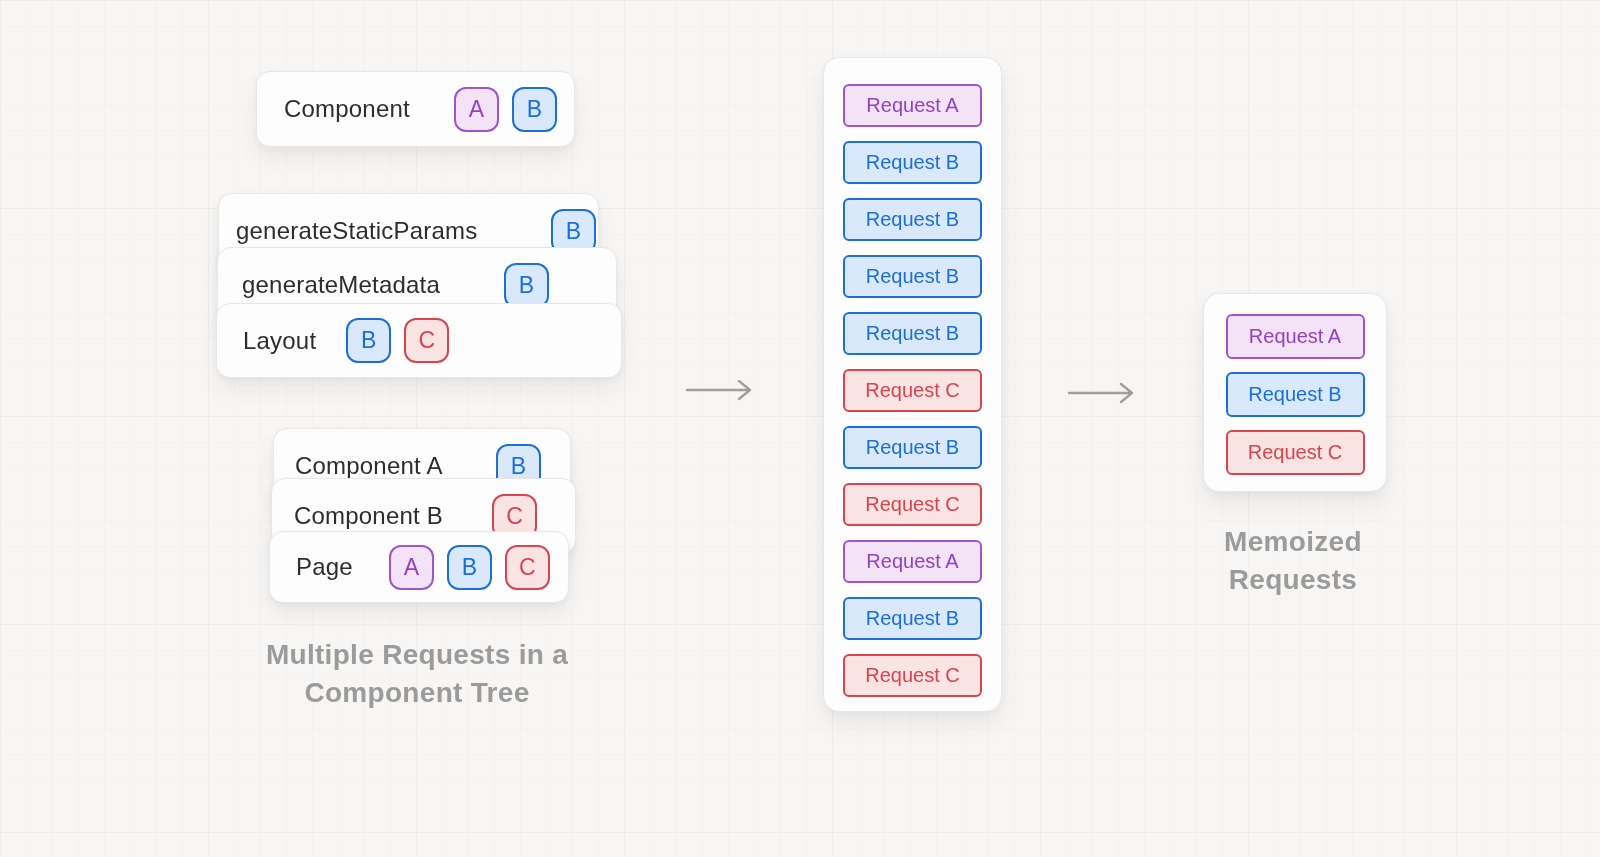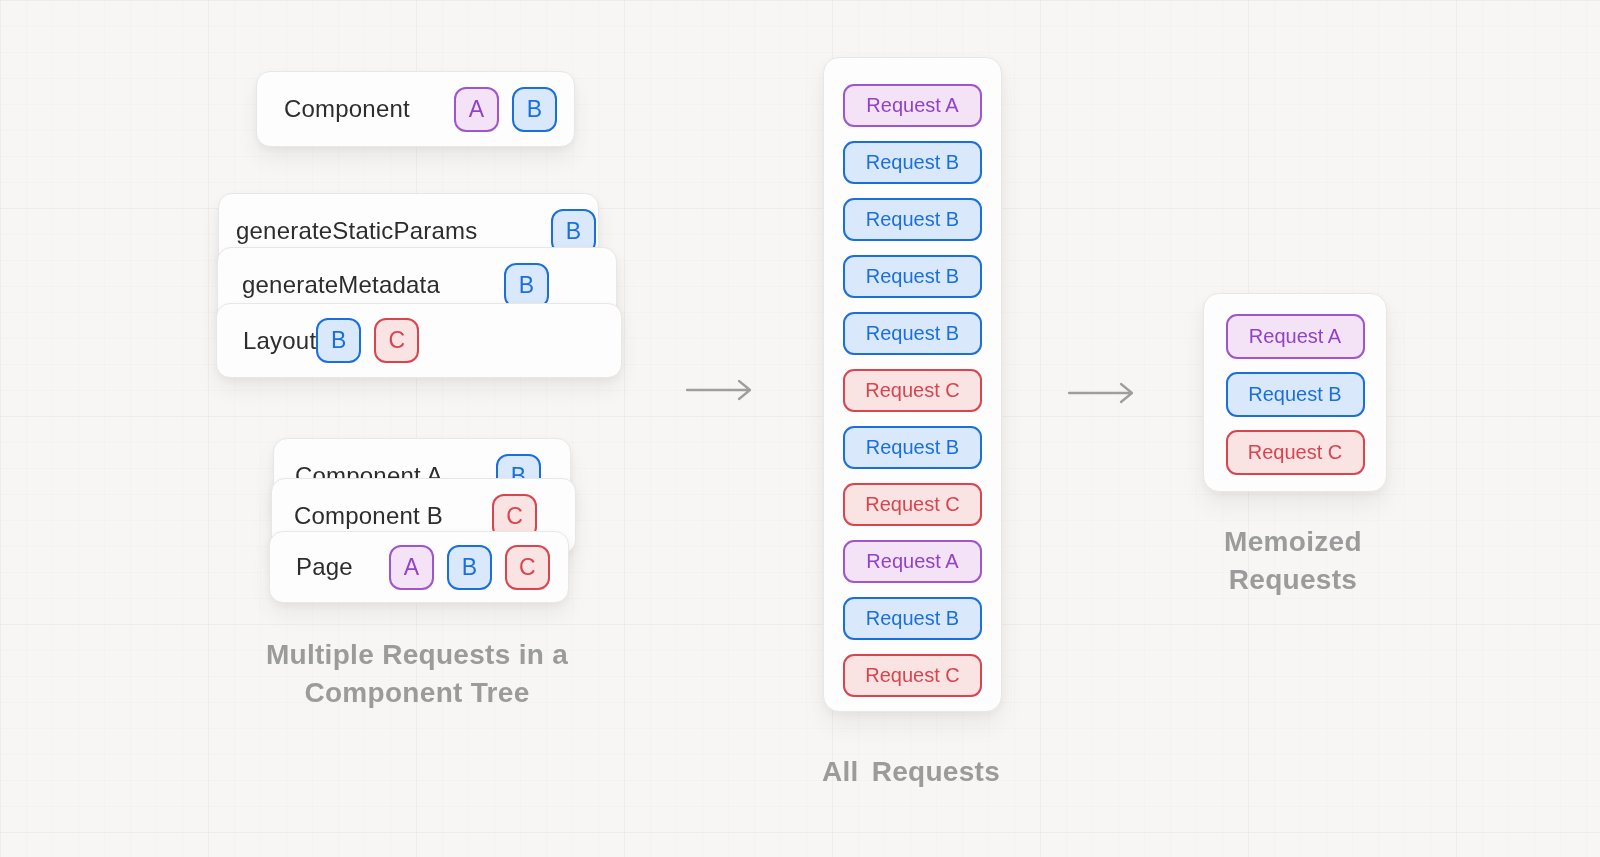--- a/index.html
+++ b/index.html
@@ -42,22 +42,22 @@
   .badge.red{background:var(--red_bg);border-color:var(--red_border);color:var(--red_text);}
 
   
   .root-card{left:256px;top:71px;width:319px;height:76px;padding:0 17px 0 27px;}
   .root-card .badges{margin-left:auto;}
   .s1-c1{left:218px;top:193px;width:381px;height:76px;z-index:1;padding:0 2px 0 17px;justify-content:flex-end;}
   .s1-c1 .badges{margin-left:auto;}
   .s1-c2{left:217px;top:247px;width:400px;height:76px;z-index:2;padding:0 67px 0 24px;}
   .s1-c2 .badges{margin-left:auto;}
   .s1-c3{left:216px;top:303px;width:406px;height:75px;z-index:3;padding:0 0 0 26px;}
-  .s1-c3 .card-label{}
-  .s2-c1{left:273px;top:438px;width:298px;height:76px;z-index:1;padding:0 29px 0 21px;}
+  .s1-c3 .card-label{margin-right:30px;}
+  .s2-c1{left:273px;top:428px;width:298px;height:76px;z-index:1;padding:0 29px 0 21px;}
   .s2-c1 .badges{margin-left:auto;}
   .s2-c2{left:271px;top:478px;width:305px;height:76px;z-index:2;padding:0 38px 0 22px;}
   .s2-c2 .badges{margin-left:auto;}
   .s2-c3{left:269px;top:531px;width:300px;height:72px;z-index:3;padding:0 0 0 26px;text-align:right;}
   .s2-c3 .card-label{margin-right:36px;}
 
   
   .caption{
     position:absolute;text-align:center;
     font-size:28px;font-weight:700;line-height:38px;
@@ -77,21 +77,21 @@
     position:absolute;
     background:var(--card_bg,#fdfdfd);
     border:1px solid #e9e7e5;border-radius:16px;
     box-shadow:0 14px 26px rgba(0,0,0,0.055), 0 3px 8px rgba(0,0,0,0.04);
     display:flex;flex-direction:column;align-items:center;
     box-sizing:border-box;
   }
   .all-col{left:823px;top:57px;width:179px;height:655px;padding-top:26px;gap:14px;}
   .memo-col{left:1203px;top:293px;width:184px;height:199px;padding-top:20px;gap:13px;}
   .req-btn{
-    width:139px;height:43px;border-radius:11px;
+    width:139px;height:43px;border-radius:6px;
     display:flex;align-items:center;justify-content:center;
     font-size:20px;font-weight:500;white-space:nowrap;
     border:2.5px solid;box-sizing:border-box;flex:none;
   }
   .memo-col .req-btn{height:45px;}
   .req-btn.purple{background:var(--purple_bg);border-color:var(--purple_border);color:var(--purple_text);}
   .req-btn.blue{background:var(--blue_bg);border-color:var(--blue_border);color:var(--blue_text);}
   .req-btn.red{background:var(--red_bg);border-color:var(--red_border);color:var(--red_text);}
 </style>
 </head>
@@ -166,21 +166,20 @@
       <div class="req-btn blue">Request B</div>
       <div class="req-btn blue">Request B</div>
       <div class="req-btn blue">Request B</div>
       <div class="req-btn red">Request C</div>
       <div class="req-btn blue">Request B</div>
       <div class="req-btn red">Request C</div>
       <div class="req-btn purple">Request A</div>
       <div class="req-btn blue">Request B</div>
       <div class="req-btn red">Request C</div>
     </div>
-  <div class="caption caption-all">All Requests</div>
 
   <div class="req-col memo-col">
       <div class="req-btn purple">Request A</div>
       <div class="req-btn blue">Request B</div>
       <div class="req-btn red">Request C</div>
     </div>
   <div class="caption caption-memo">
     <div>Memoized</div>
     <div>Requests</div>
   </div>

